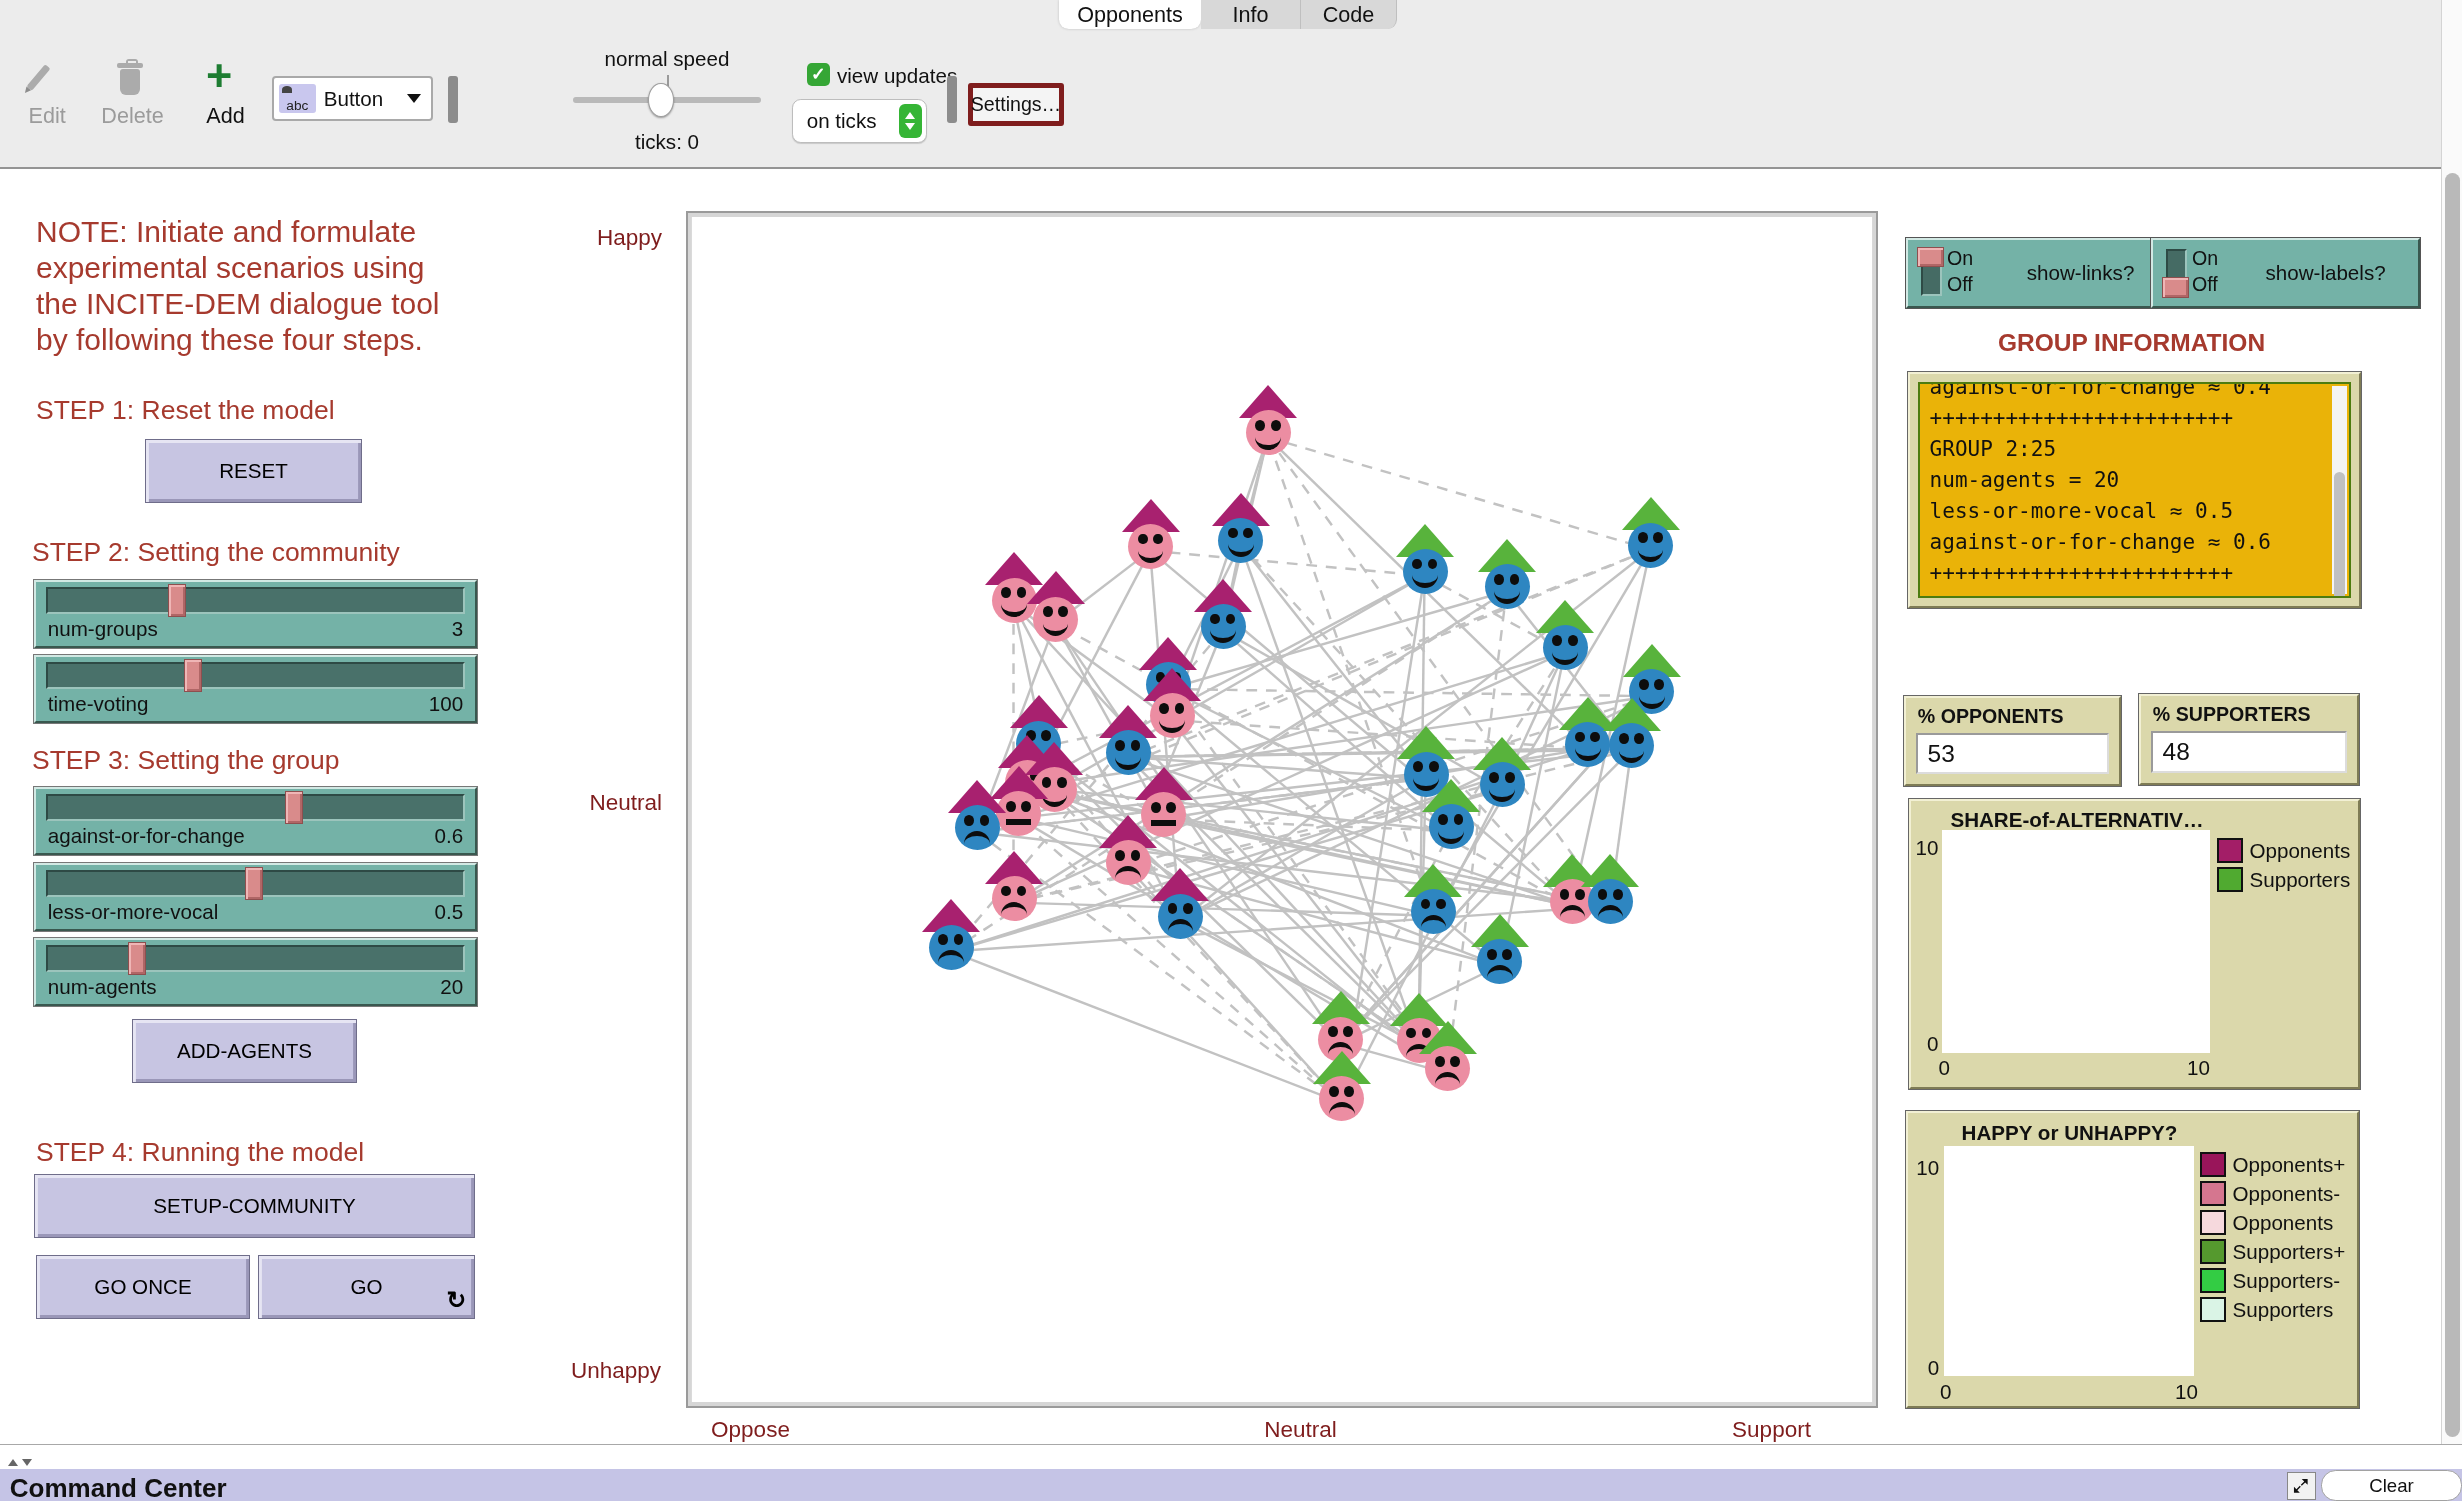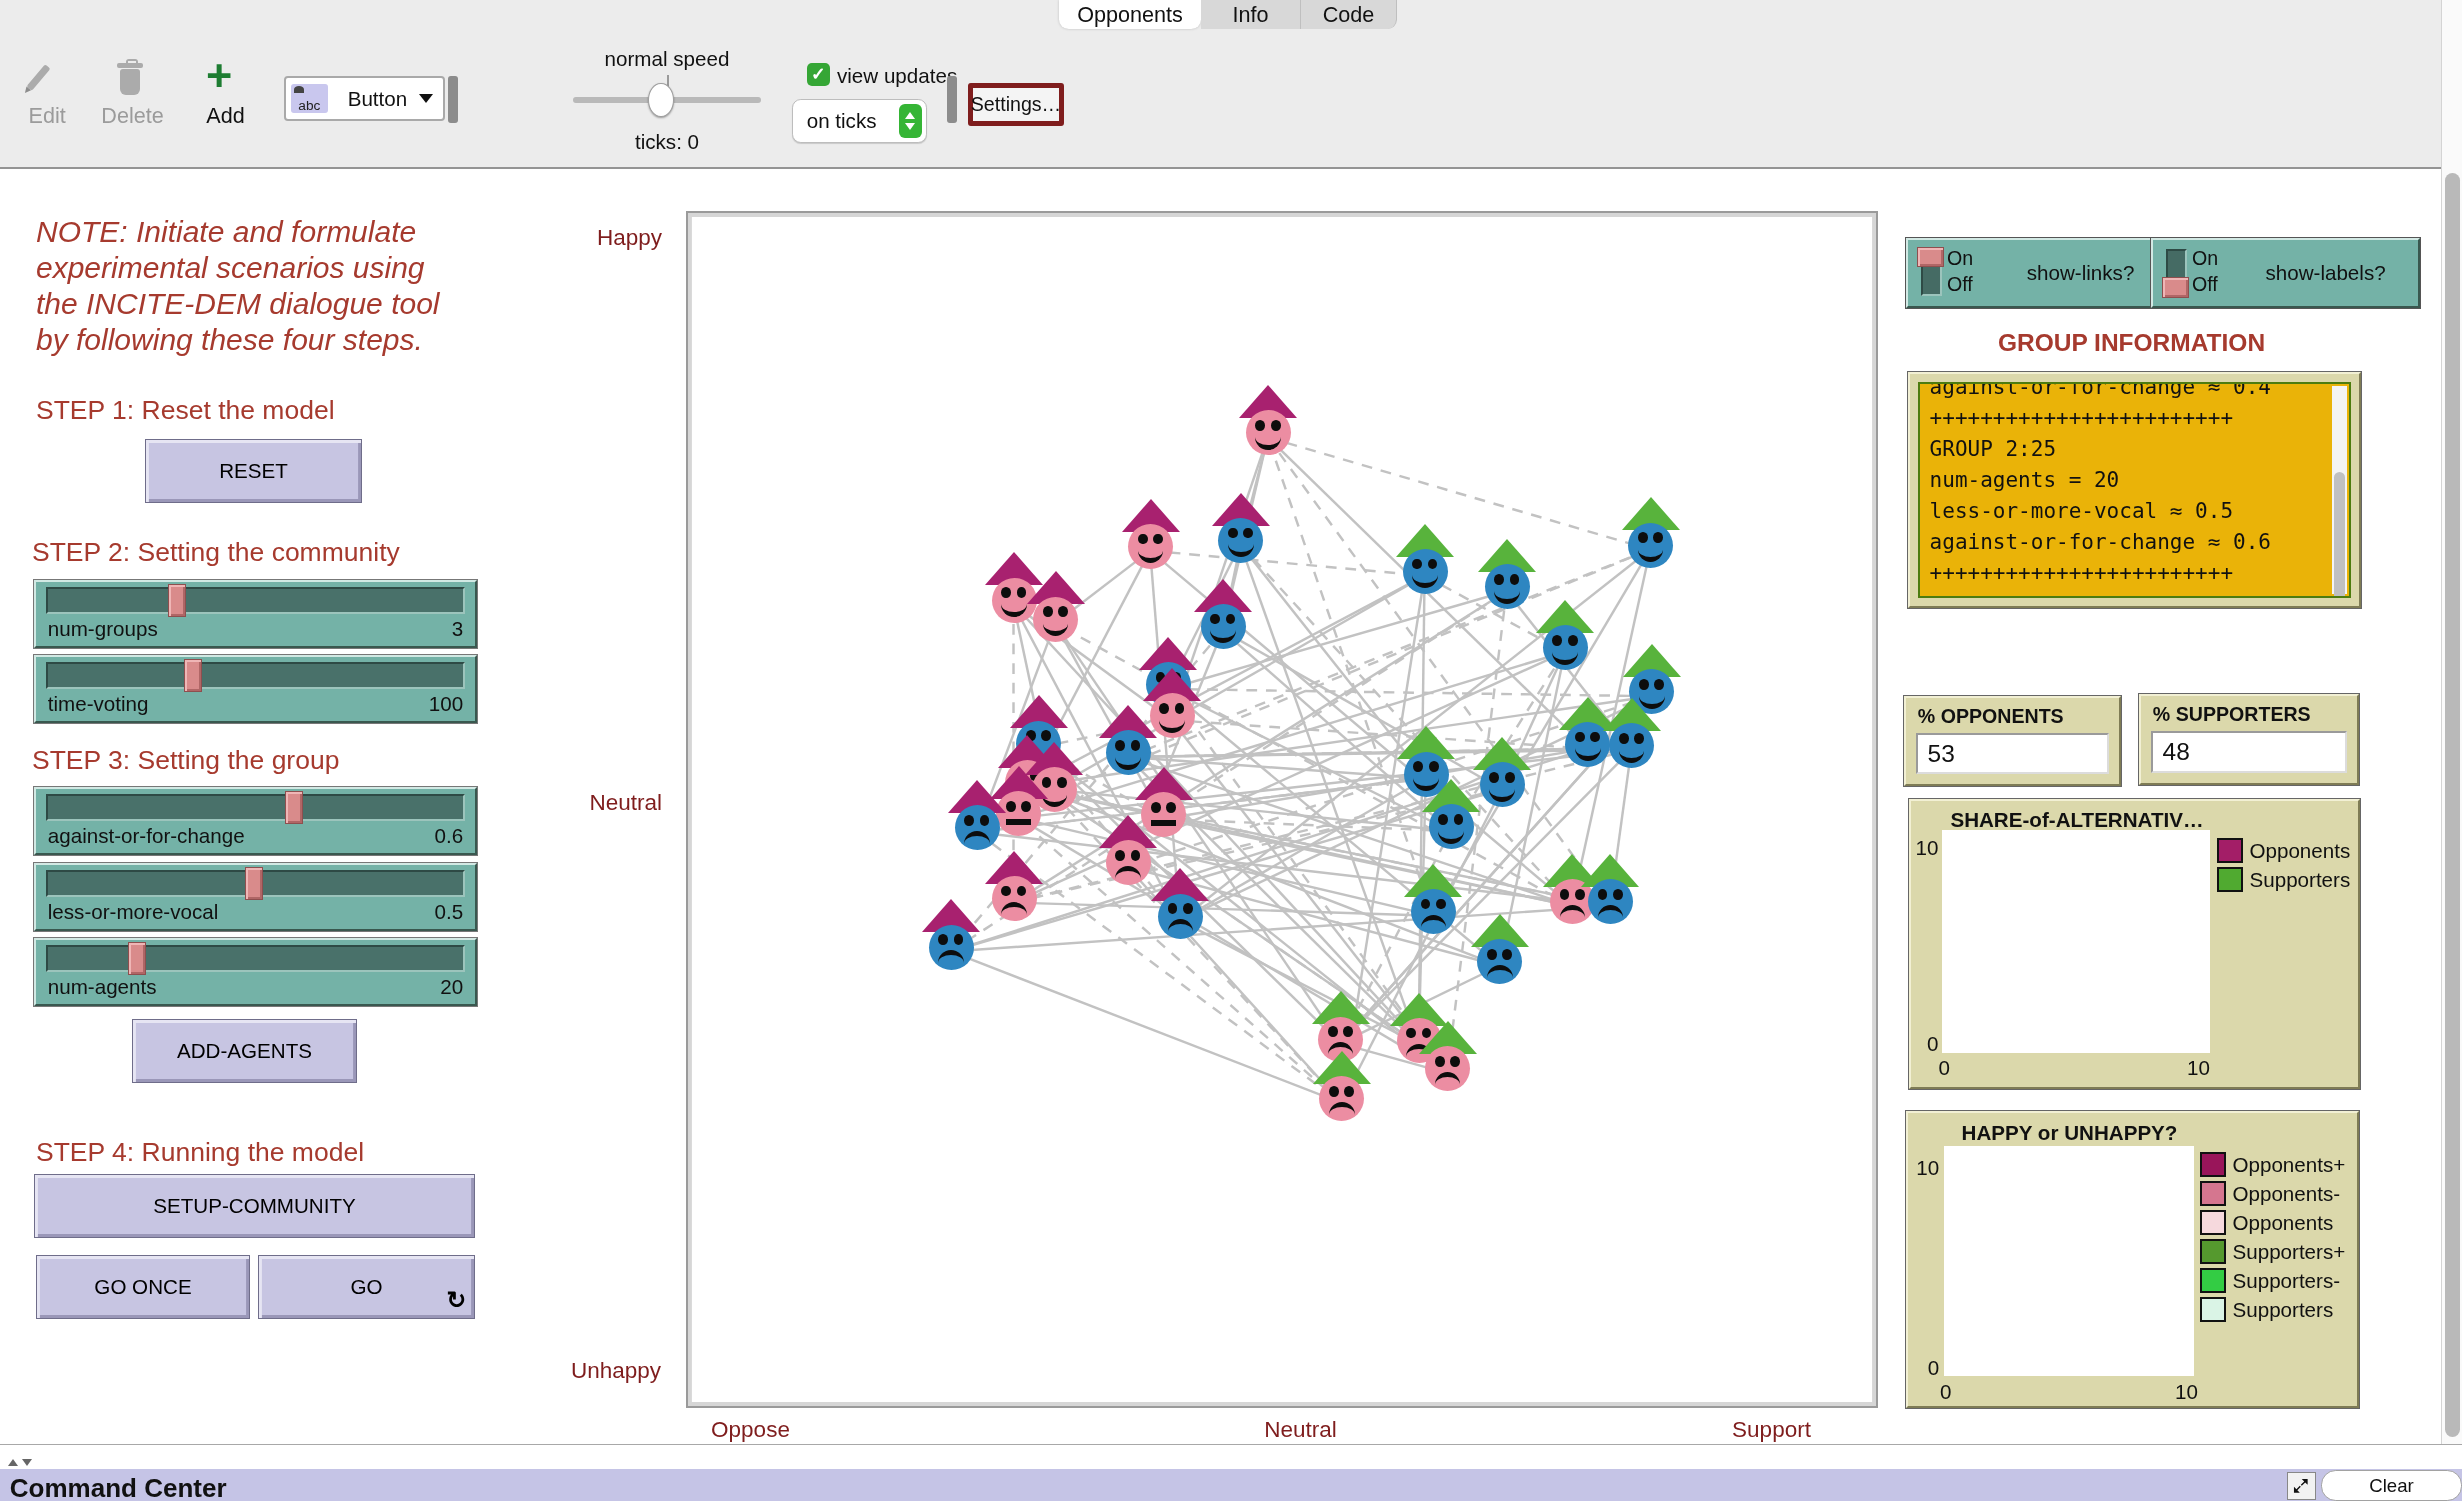--- a/index.html
+++ b/index.html
@@ -10,21 +10,21 @@
   
   #toolbar{left:0;top:0;width:2462px;height:167px;background:#ececec;border-bottom:2px solid #949494;}
   .toolbtn-label{font-size:21.6px;color:#9b9b9b;text-align:center;}
   .toolbtn-label.enabled{color:#111;}
   .pencil{width:6.9px;height:29px;background:#ababab;border-radius:2px;transform:rotate(40deg);}
   .pencil:after{content:"";position:absolute;left:0;top:29px;border-left:3.4px solid transparent;border-right:3.4px solid transparent;border-top:6.9px solid #8d8d8d;}
   .trash{width:19.6px;height:25.5px;background:#ababab;border-radius:2.9px 2.9px 5.9px 5.9px;position:relative;}
   .trash:before{content:"";position:absolute;left:-2.9px;top:-5.9px;width:25.5px;height:4.9px;background:#ababab;border-radius:2px;}
   .trash:after{content:"";position:absolute;left:5.9px;top:-9.8px;width:7.8px;height:3.9px;border:2px solid #ababab;border-bottom:none;border-radius:2.9px 2.9px 0 0;}
   .plus{font-size:45px;font-weight:bold;color:#1e7d32;line-height:29px;}
-  #widget-dd{left:284px;top:76px;width:157px;height:41px;background:#fff;border:2px solid #a9a9a9;border-radius:3.9px;display:flex;align-items:center;gap:12px;}
+  #widget-dd{left:272px;top:76px;width:157px;height:41px;background:#fff;border:2px solid #a9a9a9;border-radius:3.9px;display:flex;align-items:center;}
   #abc-chip{width:37px;height:29px;background:#c9c7ee;border-radius:2.9px;margin-left:4.9px;position:relative;font-size:13.7px;color:#222;display:flex;align-items:flex-end;justify-content:center;}
   #abc-chip:before{content:"";position:absolute;left:2.9px;top:2px;width:9.8px;height:6.9px;background:#444;border-radius:50% 50% 0 0;}
   .dd-caret{width:0;height:0;border-left:7.8px solid transparent;border-right:7.8px solid transparent;border-top:9.8px solid #111;}
   .vsep{width:9.8px;background:#8c8c8c;border-radius:2.9px;}
   #speed-track{left:573px;top:97px;width:188px;height:5.9px;background:#b9b9b9;border-radius:2.9px;}
   #speed-tick{left:667px;top:75px;width:2px;height:15.7px;background:#9a9a9a;}
   #speed-thumb{left:648px;top:83px;width:23.5px;height:32px;background:#fff;border:1px solid #9e9e9e;border-radius:50%;box-shadow:0 1px 2px rgba(0,0,0,.35);}
   .small-label{font-size:20.6px;color:#111;}
   #chk{left:807px;top:63px;width:22.5px;height:22.5px;background:#35a635;border-radius:4.9px;color:#fff;font-size:17.6px;font-weight:bold;display:flex;align-items:center;justify-content:center;}
   #onticks{left:792px;top:99px;width:133px;height:42px;background:#fff;border:1px solid #bdbdbd;border-radius:8.8px;display:flex;align-items:center;justify-content:space-between;box-shadow:0 1px 1px rgba(0,0,0,.15);}
@@ -32,21 +32,21 @@
   .tri-up{width:0;height:0;border-left:5.9px solid transparent;border-right:5.9px solid transparent;border-bottom:7.8px solid #fff;}
   .tri-down{width:0;height:0;border-left:5.9px solid transparent;border-right:5.9px solid transparent;border-top:7.8px solid #fff;}
   #settings-btn{left:968px;top:83px;width:86px;height:33px;background:#f4f4f4;border:5px solid #7f1d1d;border-radius:2.9px;font-size:19.6px;display:flex;align-items:center;justify-content:center;}
   
   .tab{height:29px;display:flex;align-items:center;justify-content:center;font-size:21.6px;background:#d8d8d8;border-right:1px solid #bfbfbf;}
   .tab.active{background:#fff;border-radius:0 0 9.8px 9.8px;border-right:none;box-shadow:0 0 2.9px rgba(0,0,0,.2);}
   .tab:last-child{border-radius:0 0 9.8px 0;}
 
   
   .redtext{color:#a63a2e;}
-  #note{left:36px;top:214px;font-size:30px;line-height:36px;font-weight:500;font-style:italic;}
+  #note{left:36px;top:214px;font-size:30px;line-height:36px;font-weight:500;}
   .step-h{font-size:26.5px;font-weight:500;}
   .nl-btn{background:#c7c5e2;border:1px solid #6f6d8a;box-shadow:inset 2.9px 2.9px 0 #e6e5f3,inset -2.9px -2.9px 0 #9a97b8;display:flex;align-items:center;justify-content:center;font-size:20.6px;color:#000;}
   .slider{width:439px;height:64px;background:#74b2a7;border-top:2.9px solid #d2e9e4;border-left:2.9px solid #d2e9e4;border-right:2.9px solid #39584f;border-bottom:2.9px solid #39584f;box-shadow:0 0 0 1px #777;}
   .slider .channel{position:absolute;left:9.8px;right:9.8px;top:4.9px;height:23.5px;background:#49716a;border-top:2px solid #2e4a45;border-left:2px solid #2e4a45;border-bottom:2px solid #9cc4bc;border-right:2px solid #9cc4bc;}
   .slider .thumb{position:absolute;top:2px;width:15.7px;height:31px;background:#d98b8b;border:1px solid #8e4f4f;box-shadow:inset 2px 2px 0 #efb6b6,inset -2px -2px 0 #b06666;}
   .slider .srow{position:absolute;left:11.8px;right:11.8px;bottom:4.9px;display:flex;justify-content:space-between;font-size:20.6px;}
 
   
   #world{left:686px;top:211px;width:1188px;height:1193px;background:#fff;border:2px solid #9a9a9a;box-shadow:inset 0 0 0 3.9px #d6d6d6;}
   #world svg{position:absolute;left:0;top:0;width:100%;height:100%;}

